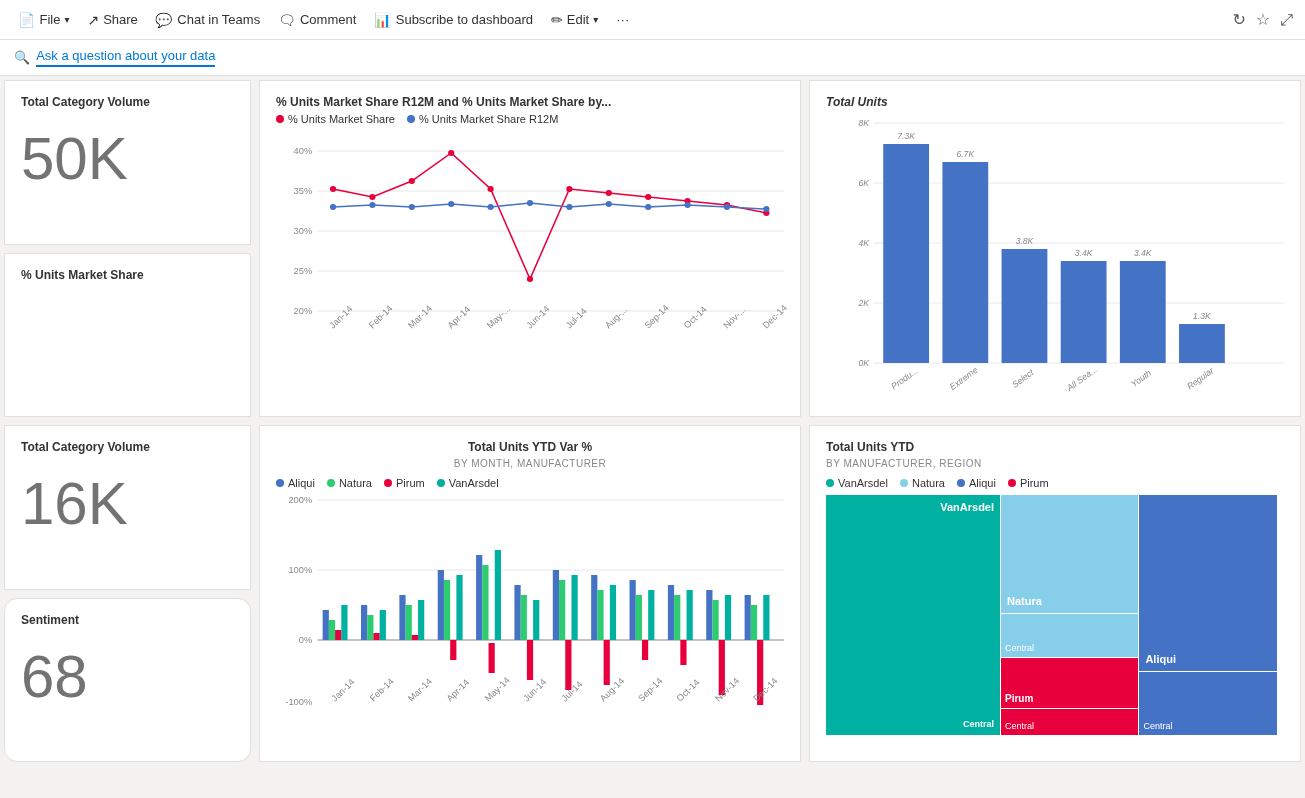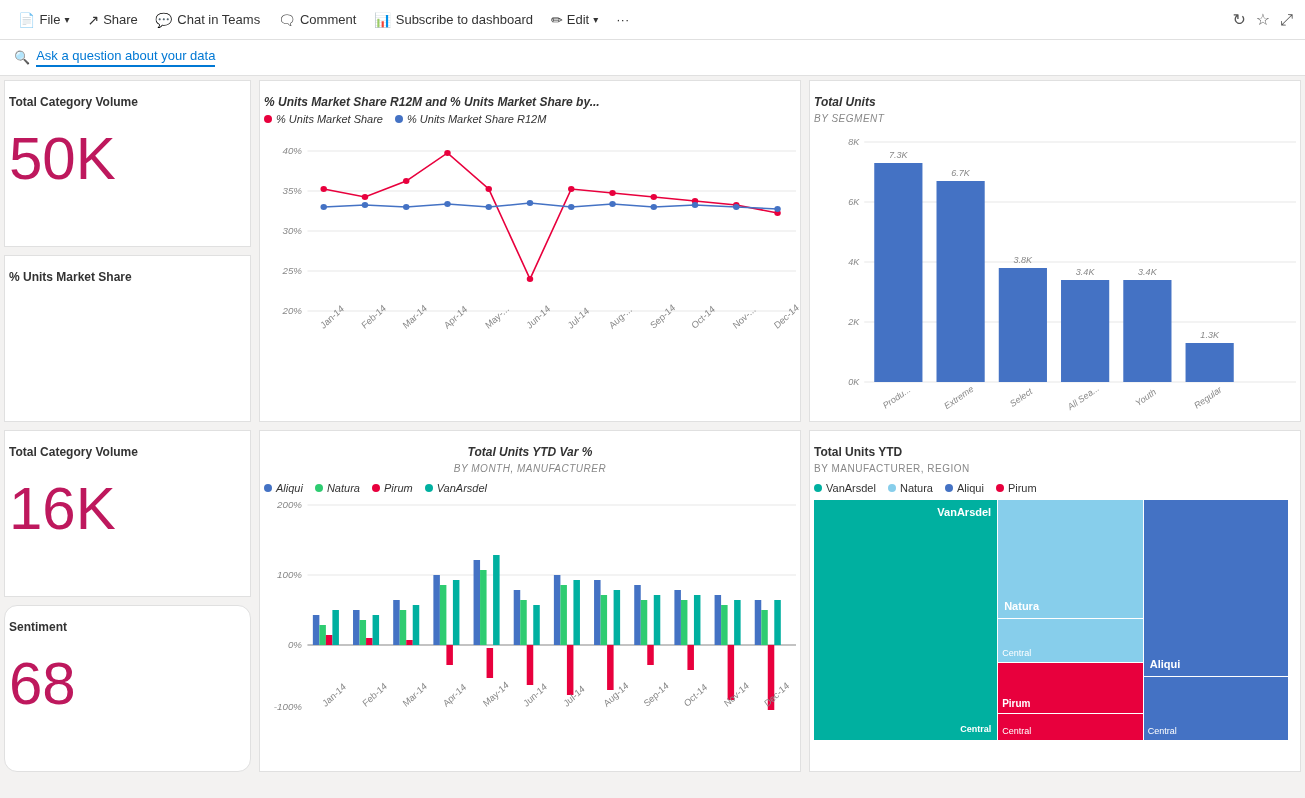--- a/index.html
+++ b/index.html
@@ -48,41 +48,41 @@
       grid-template-rows: auto auto;
       gap: 0;
       height: calc(798px - 80px);
       background: #f3f2f1;
     }
 
     .card {
       background: #fff;
       border: 1px solid #e0e0e0;
       margin: 4px;
-      padding: 14px 4px;
+      padding: 14px 16px;
       overflow: hidden;
     }
 
     .card-title {
       font-size: 12px;
       font-weight: 600;
       color: #333;
       margin-bottom: 4px;
     }
     .card-subtitle {
       font-size: 10px;
       color: #888;
       text-transform: uppercase;
       letter-spacing: 0.5px;
       margin-bottom: 8px;
     }
     .card-big-number {
       font-size: 60px;
       font-weight: 300;
-      color: #be185d;
+      color: #737373;
       line-height: 1;
       margin-top: 20px;
     }
 
     
     .legend { display: flex; gap: 12px; font-size: 11px; margin-bottom: 6px; flex-wrap: wrap; }
     .legend-item { display: flex; align-items: center; gap: 4px; }
     .legend-dot { width: 8px; height: 8px; border-radius: 50%; }
 
     
@@ -149,21 +149,21 @@
     <div class="card" style="flex:1;">
       <div class="card-title">Total Category Volume</div>
       <div class="card-big-number">16K</div>
     </div>
     <div class="card" style="flex:1;border-radius:13px;">
       <div class="card-title">Sentiment</div>
       <div class="card-big-number">68</div>
     </div>
   </div>
 
-  <div style="display:flex; flex-direction:column; height:100%;font-style:italic;">
+  <div style="display:flex; flex-direction:column; height:100%;">
 
     <div class="card" style="flex:1;">
       <div class="card-title">% Units Market Share R12M and % Units Market Share by...</div>
       <div class="legend">
         <div class="legend-item">
           <div class="legend-dot" style="background:#e8003d;"></div>
           <span>% Units Market Share</span>
         </div>
         <div class="legend-item">
           <div class="legend-dot" style="background:#4472c4;"></div>
@@ -332,21 +332,20 @@
         <text x="427" y="207" class="axis-label" transform="rotate(-45,427,207)">Nov-14</text>
         <text x="464" y="207" class="axis-label" transform="rotate(-45,464,207)">Dec-14</text>
       </svg>
     </div>
   </div>
 
   <div style="display:flex; flex-direction:column; height:100%;">
 
     <div class="card" style="flex:1;font-style:italic;">
       <div class="card-title">Total Units</div>
-      <div class="card-subtitle">BY SEGMENT</div>
       <svg width="100%" height="270" viewBox="0 0 480 270" preserveAspectRatio="none">
 
         <line x1="50" y1="10" x2="480" y2="10" class="grid-line"></line>
         <line x1="50" y1="70" x2="480" y2="70" class="grid-line"></line>
         <line x1="50" y1="130" x2="480" y2="130" class="grid-line"></line>
         <line x1="50" y1="190" x2="480" y2="190" class="grid-line"></line>
         <line x1="50" y1="250" x2="480" y2="250" class="grid-line"></line>
         <text x="45" y="13" class="axis-label" text-anchor="end">8K</text>
         <text x="45" y="73" class="axis-label" text-anchor="end">6K</text>
         <text x="45" y="133" class="axis-label" text-anchor="end">4K</text>

